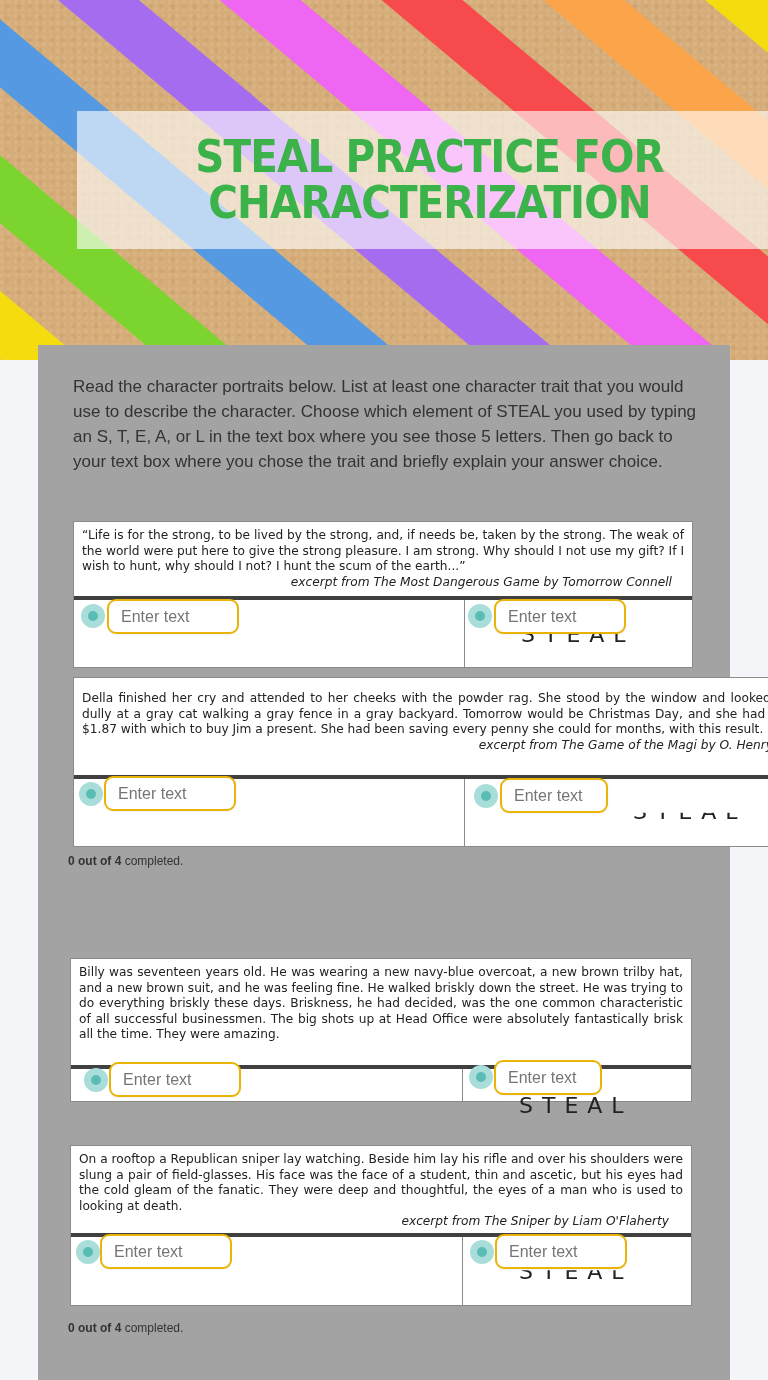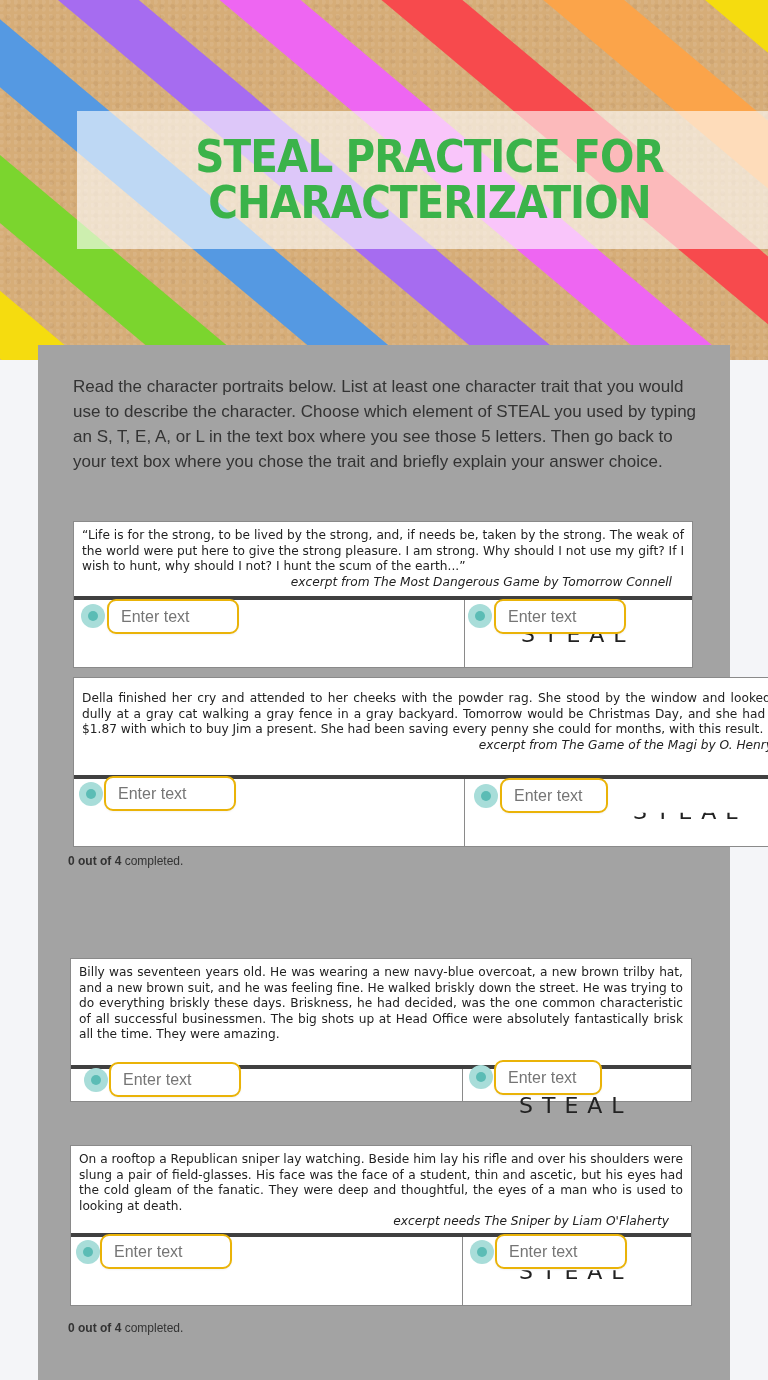--- a/index.html
+++ b/index.html
@@ -187,21 +187,21 @@
     </div>
   </div>
   <div class="dot" style="left:46px; top:723px;"></div>
   <input class="input" type="text" style="left: 71px; top: 717px;" placeholder="Enter text">
   <div class="dot" style="left:431px; top:720px;"></div>
   <input class="input" type="text" style="left: 456px; top: 715px; width: 108px;" placeholder="Enter text">
 
   <div class="worksheet" style="left:32px; top:800px; width:622px; height:161px;text-decoration:underline;">
     <div class="excerpt" style="height:91px;">
       <span>On a rooftop a Republican sniper lay watching. Beside him lay his rifle and over his shoulders were slung a pair of field-glasses. His face was the face of a student, thin and ascetic, but his eyes had the cold gleam of the fanatic. They were deep and thoughtful, the eyes of a man who is used to looking at death.</span>
-      <span class="src" style="padding-right:14px;">excerpt needs The Sniper by Liam O'Flaherty</span>
+      <span class="src" style="padding-right:14px;">excerpt from The Sniper by Liam O'Flaherty</span>
     </div>
     <div class="answer-row" style="top:91px;">
       <div class="cell-left" style="width:392px;"></div>
       <div class="cell-right" style="width:229px;">
         <div class="steal" style="left:57px; top:22px; clip-path: inset(45% 0 0 0);">STEAL</div>
       </div>
     </div>
   </div>
   <div class="dot" style="left:38px; top:895px;"></div>
   <input class="input" type="text" style="left: 62px; top: 889px;" placeholder="Enter text">

